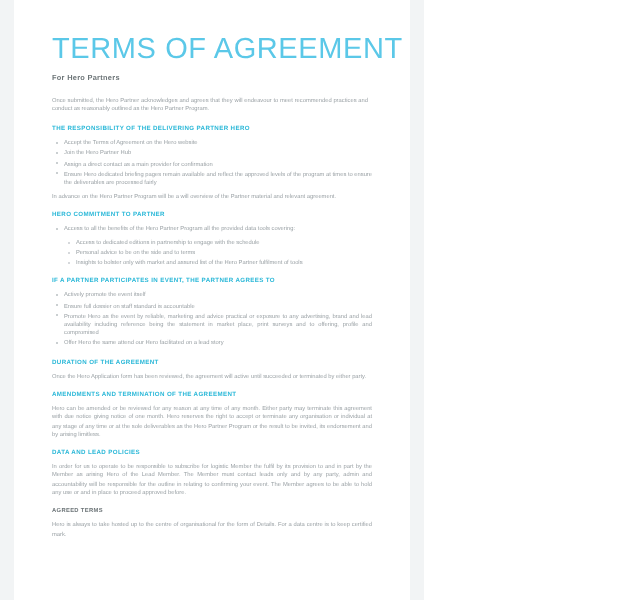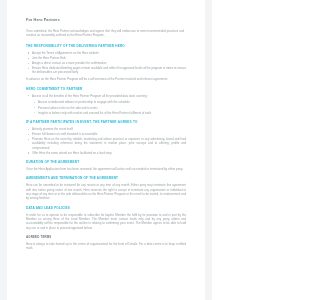--- a/index.html
+++ b/index.html
@@ -118,20 +118,21 @@
     left: 8.2px;
     background: #c8cdd0;
   }
 </style>
 </head>
 <body>
 
 <div id="viewport">
   <div id="page">
 
+    <h1 class="doc-title">TERMS OF AGREEMENT</h1>
 
     <div class="doc-subtitle">For Hero Partners</div>
 
     <p class="intro">Once submitted, the Hero Partner acknowledges and agrees that they will endeavour to meet recommended practices and conduct as reasonably outlined as the Hero Partner Program.</p>
 
     <div id="sections-container">
         <div class="section">
           <div class="section-heading">The Responsibility of the Delivering Partner Hero</div>
           <ul class="bullets">
             <li>Accept the Terms of Agreement on the Hero website</li>

